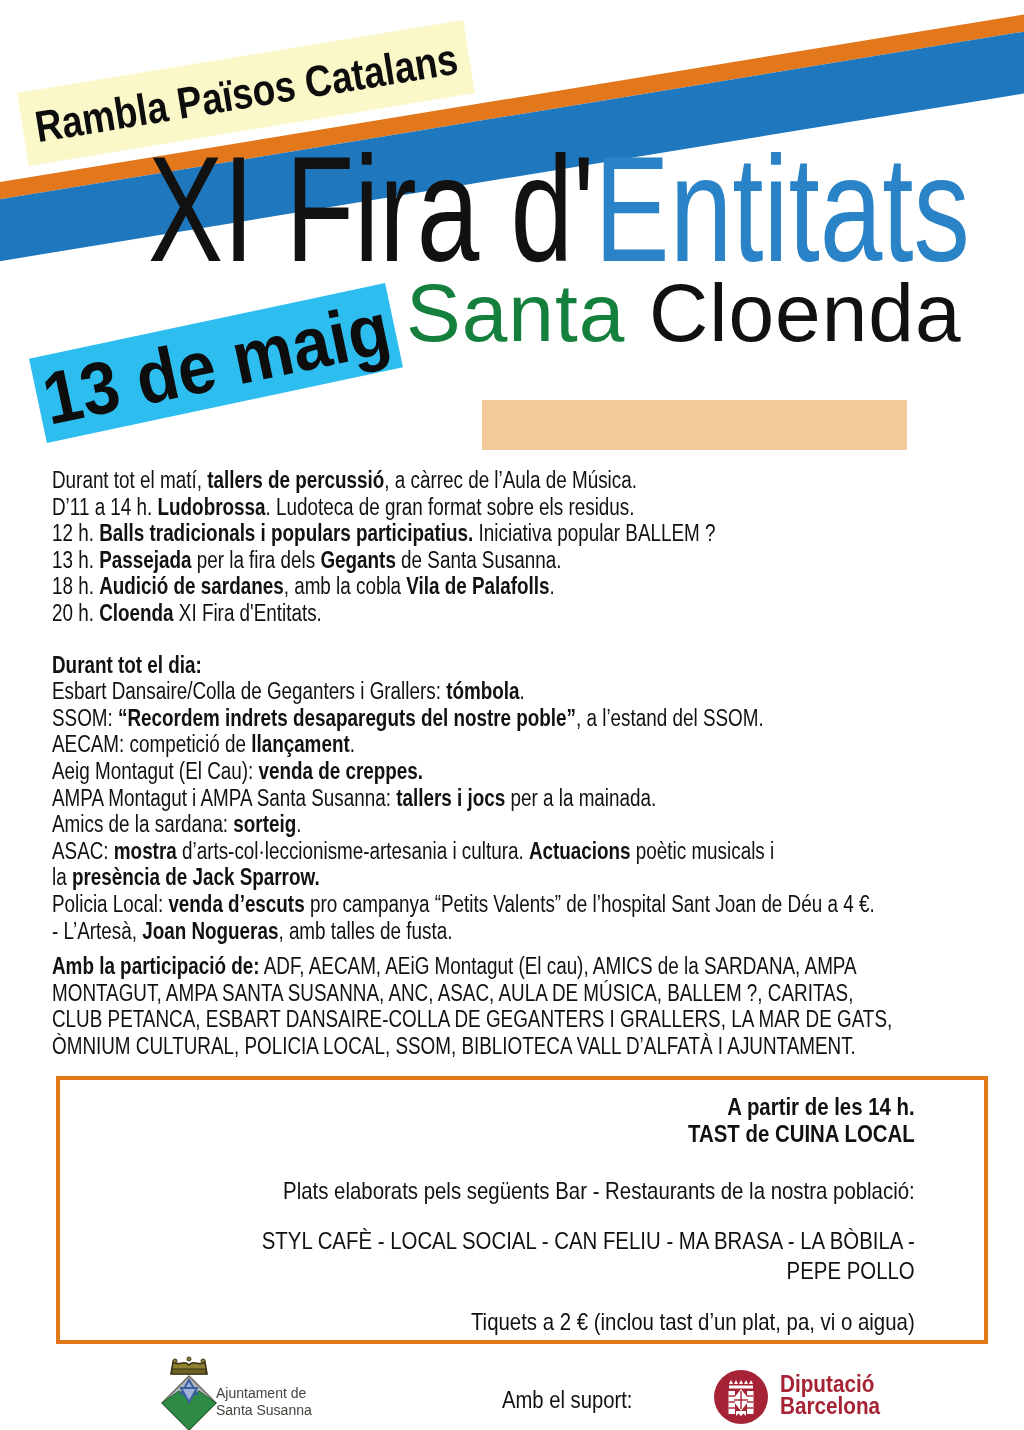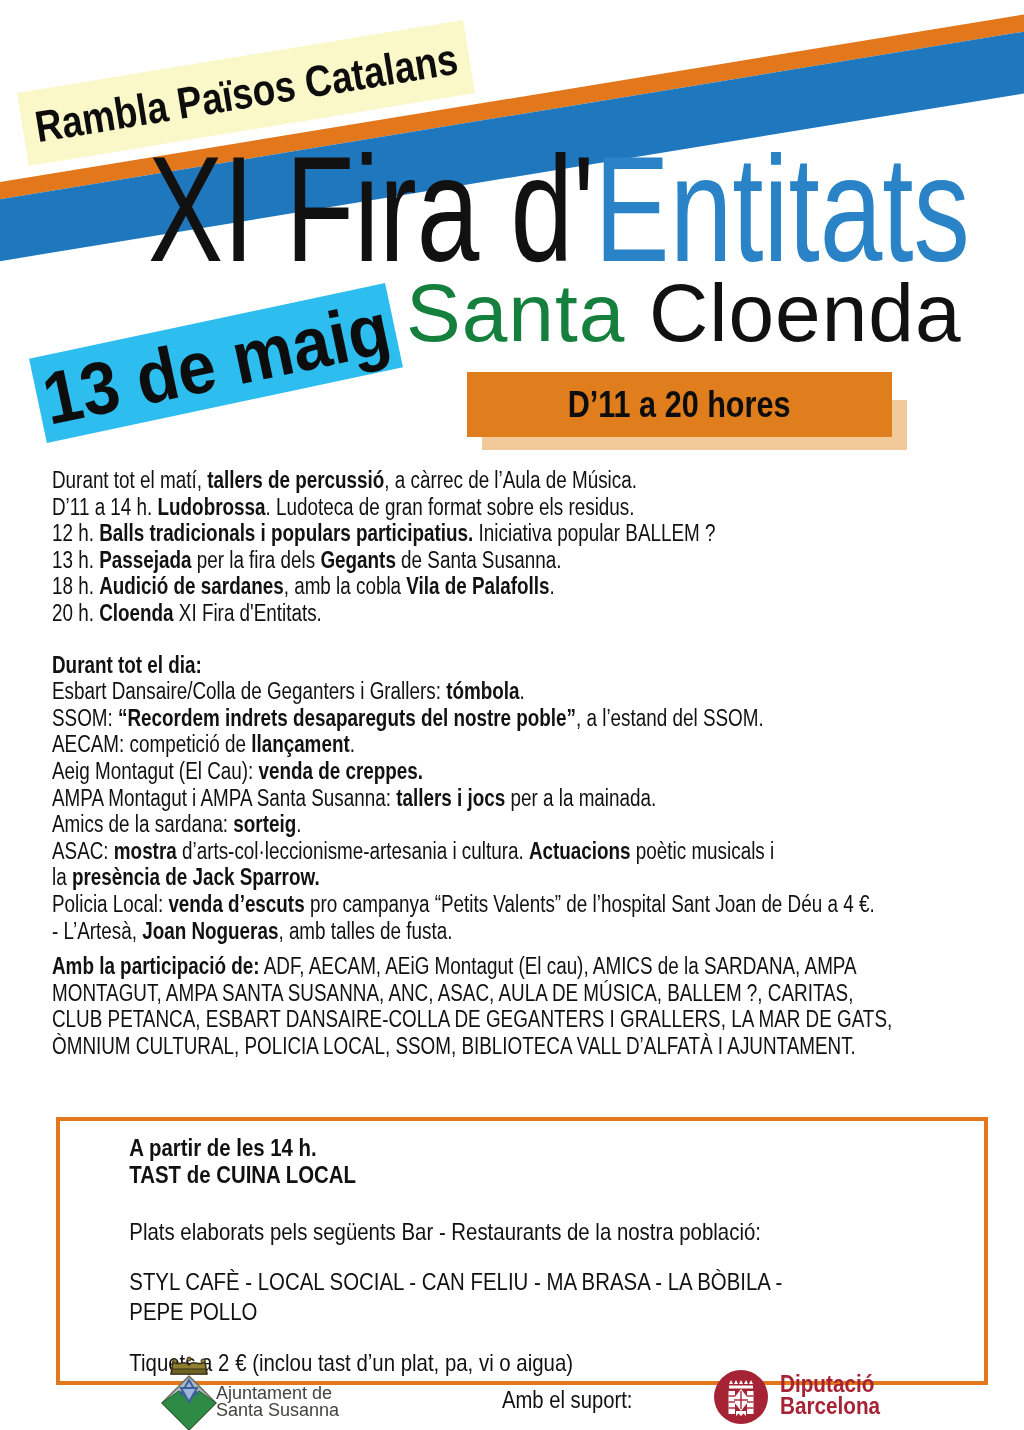--- a/index.html
+++ b/index.html
@@ -54,32 +54,32 @@
   .body-text{position:absolute; left:52px; top:467px; width:1160px; z-index:5;
     font-size:23px; line-height:26.6px;
     transform:scaleX(0.82); transform-origin:left top;}
   .body-text .line{white-space:nowrap;}
   .day-block{margin-top:25px;}
   .day-header{font-weight:bold;}
   .participation{margin-top:9px;}
 
   
   .food-box{position:absolute; left:56px; top:1076px; width:924px; height:260px;
-    border:4px solid #e2771c; background:#fff; z-index:5; text-align:left;margin-top:41px;}
+    border:4px solid #e2771c; background:#fff; z-index:5; text-align:right;}
   .fb-inner{padding-top:13px; transform:scaleX(0.85); transform-origin:center top;}
   .fb-line{font-size:24px; line-height:27px; white-space:nowrap;}
   .fb-bold{font-weight:bold;}
   .fb-intro{margin-top:30px;}
   .fb-rest{margin-top:22px; font-size:24px; line-height:30px;}
   .fb-tickets{margin-top:22px;}
 
   
   .crest{position:absolute; left:158px; top:1352px; z-index:5;}
   .ajuntament-label{position:absolute; left:216px; top:1385px; z-index:5;
-    font-size:18px; line-height:16.5px; color:#44443e;}
+    font-size:14px; line-height:16.5px; color:#44443e;}
   .support-label{position:absolute; left:502px; top:1387px; z-index:5;
     font-size:23px; white-space:nowrap; transform:scaleX(0.88); transform-origin:left top;}
   .dipu-emblem{position:absolute; left:712px; top:1368px; z-index:5;}
   .dipu-label{position:absolute; left:780px; top:1373px; z-index:5;
     font-size:23px; font-weight:bold; line-height:22px; color:#a52334;
     transform:scaleX(0.9); transform-origin:left top; white-space:nowrap;}
 </style>
 </head>
 <body>
 
@@ -100,23 +100,20 @@
 
   <div class="cyan-banner">
     <span>13 de maig</span>
   </div>
 
   <div class="subtitle">
     <span class="s-blue">Santa </span><span class="s-black">Cloenda</span>
   </div>
 
   <div class="hours-shadow"></div>
-  <div class="hours-box">
-    <span>D’11 a 20 hores</span>
-  </div>
 
   <div class="body-text">
     <div class="schedule">
         <div class="line"><span>Durant tot el matí, </span><b>tallers de percussió</b><span>, a càrrec de l’Aula de Música.</span></div>
         <div class="line"><span>D’11 a 14 h. </span><b>Ludobrossa</b><span>. Ludoteca de gran format sobre els residus.</span></div>
         <div class="line"><span>12 h. </span><b>Balls tradicionals i populars participatius.</b><span> Iniciativa popular BALLEM ?</span></div>
         <div class="line"><span>13 h. </span><b>Passejada</b><span> per la fira dels </span><b>Gegants</b><span> de Santa Susanna.</span></div>
         <div class="line"><span>18 h. </span><b>Audició de sardanes</b><span>, amb la cobla </span><b>Vila de Palafolls</b><span>.</span></div>
         <div class="line"><span>20 h. </span><b>Cloenda</b><span> XI Fira d'Entitats.</span></div>
       </div>

